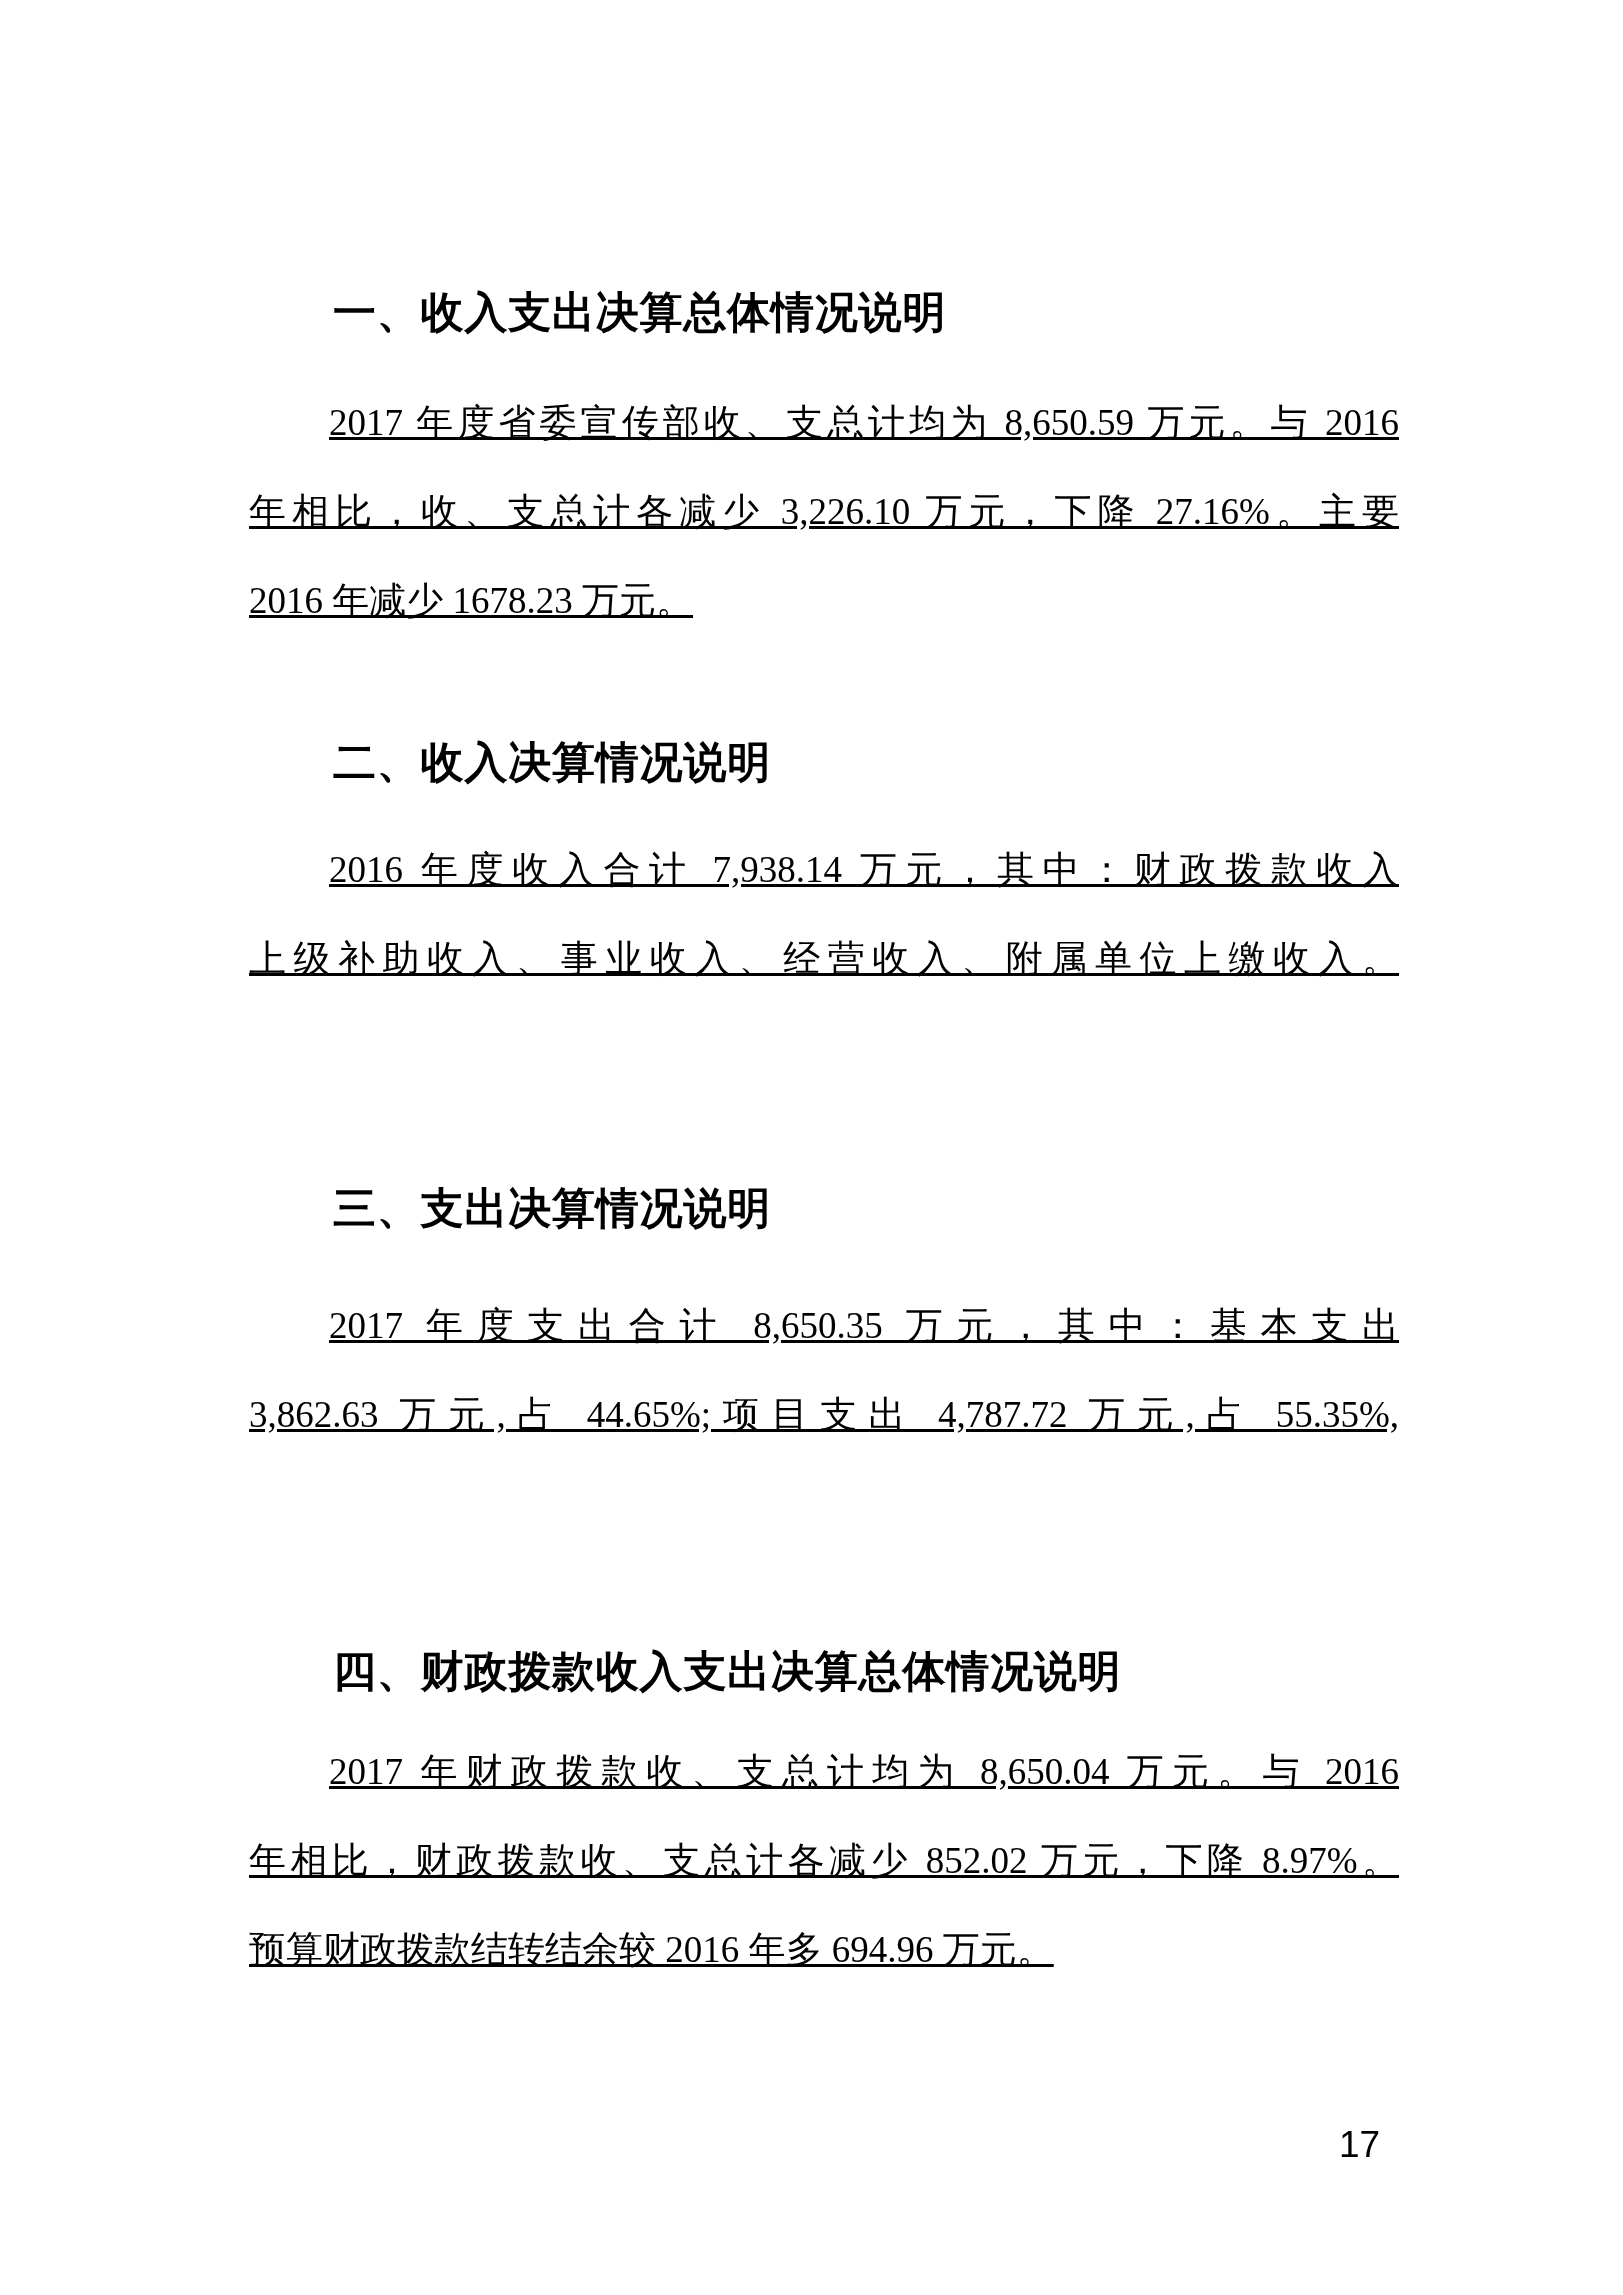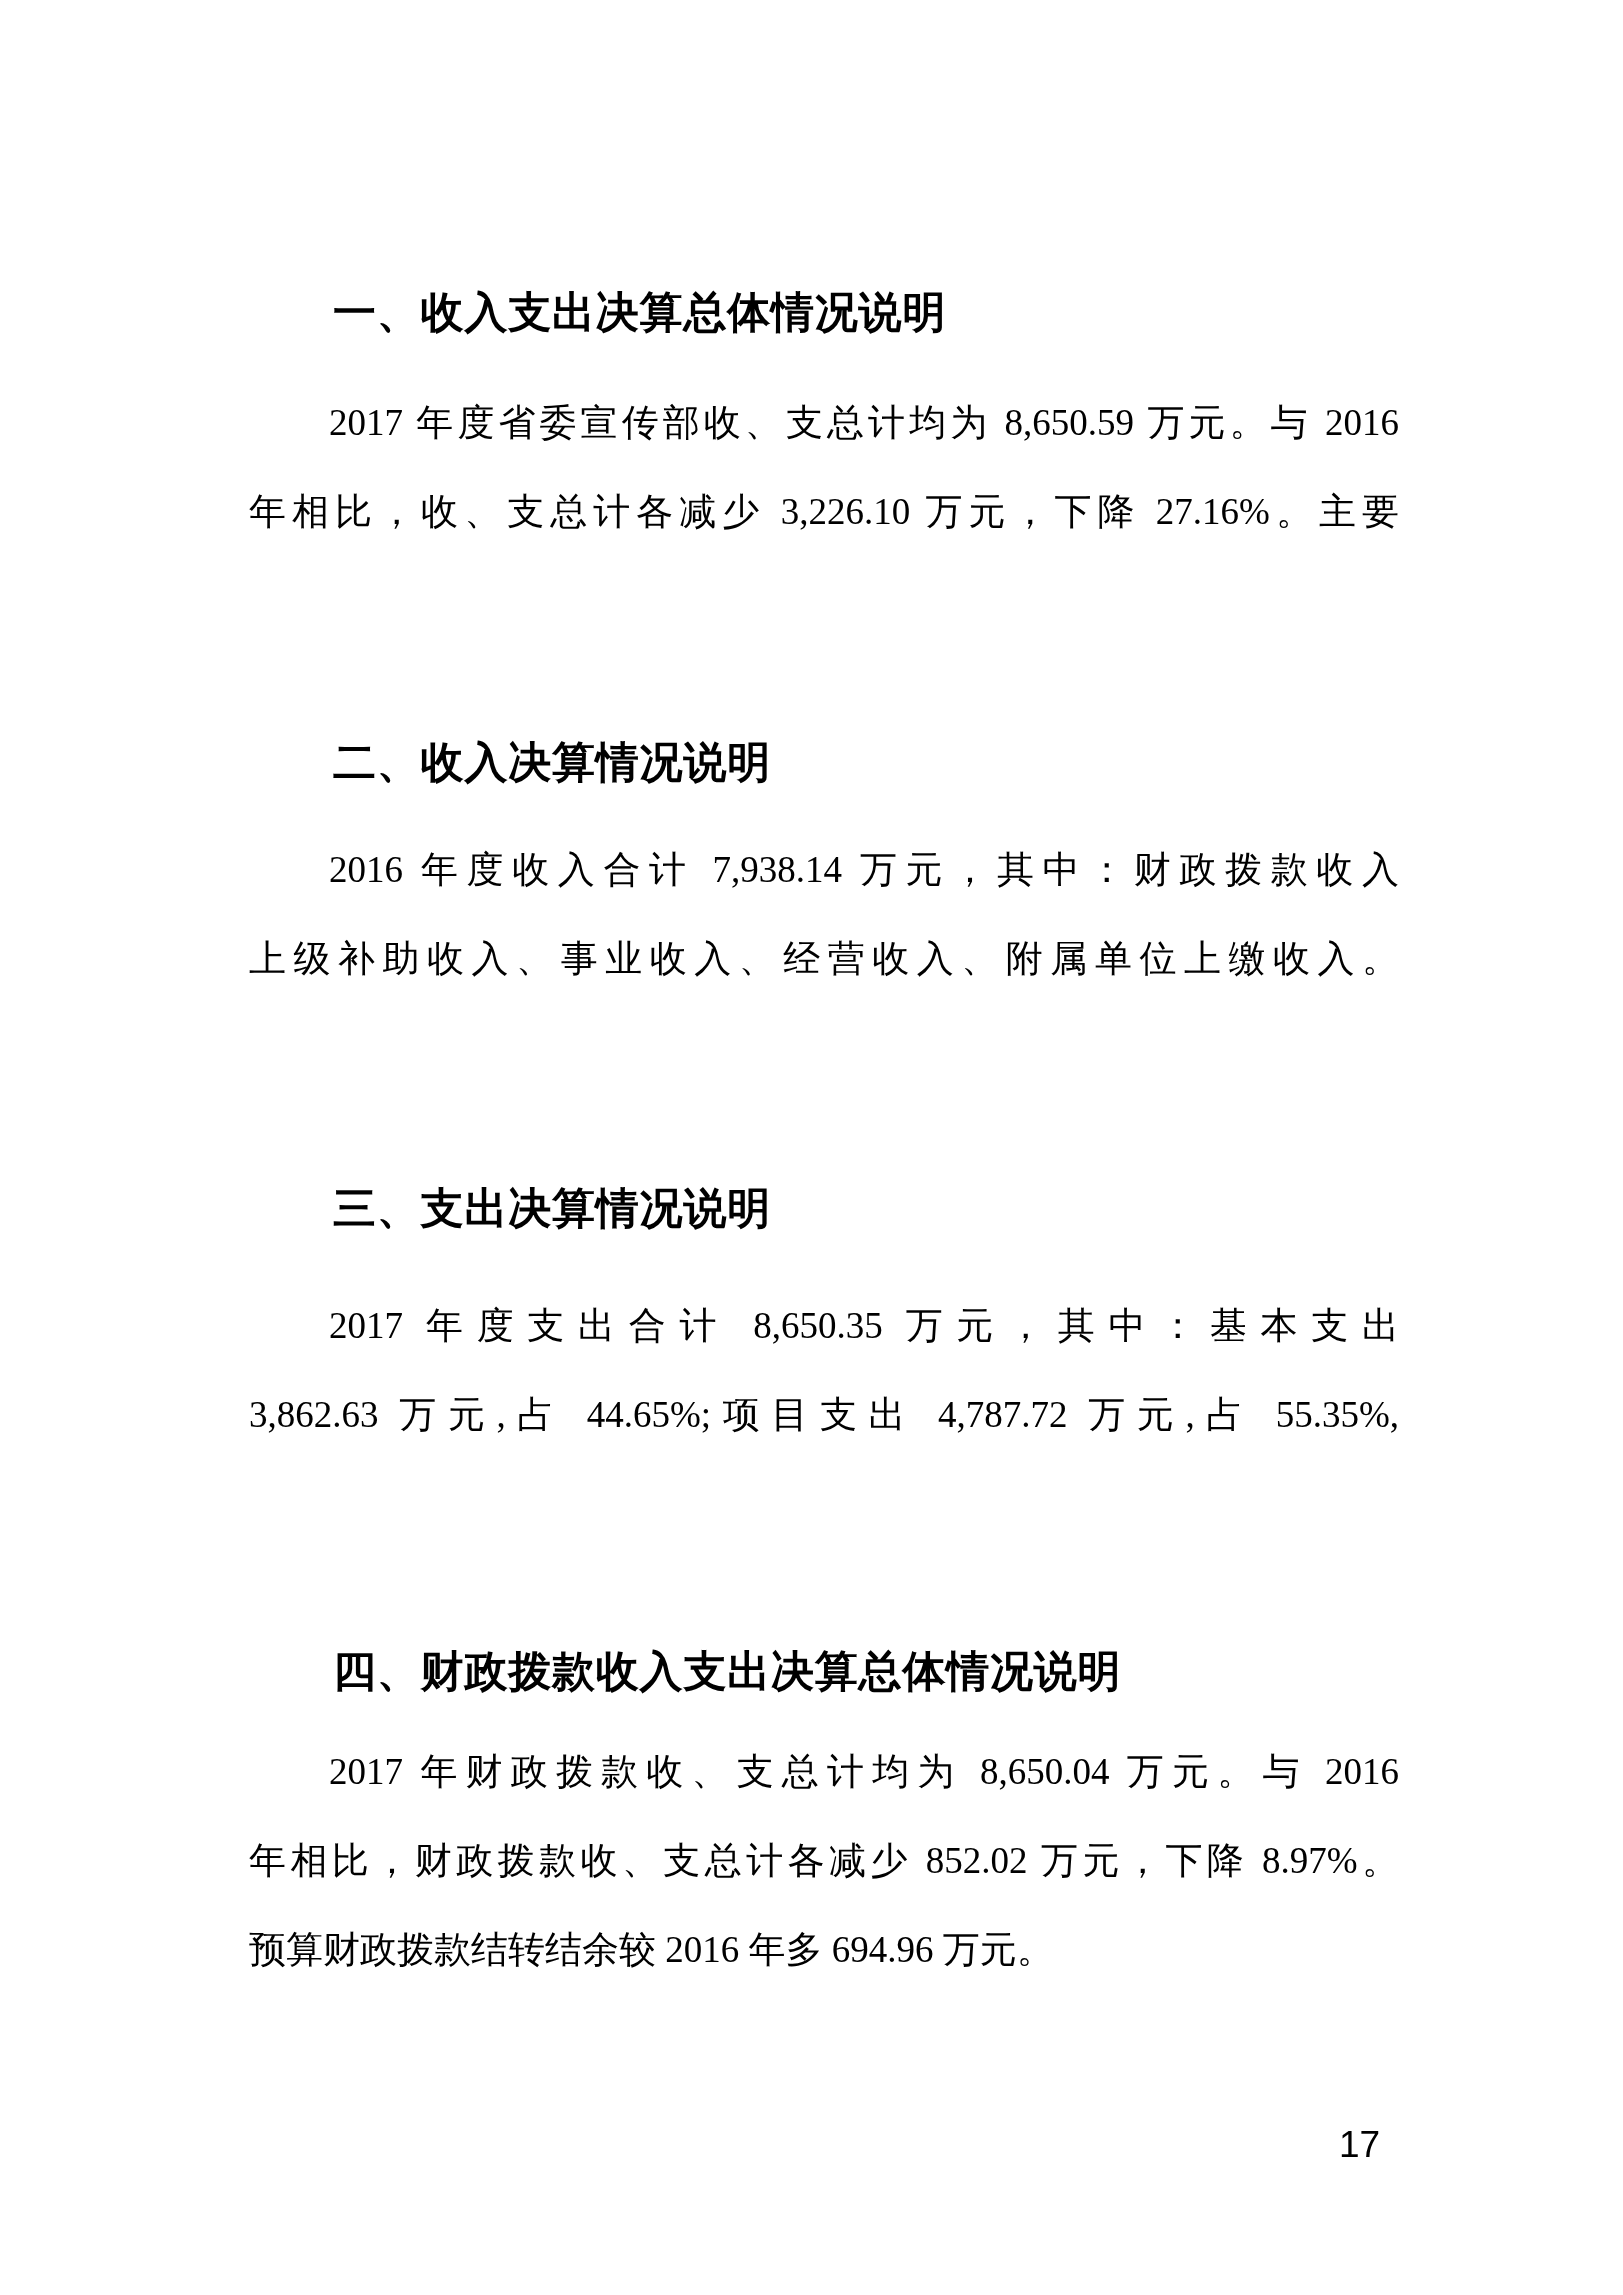--- a/index.html
+++ b/index.html
@@ -38,20 +38,21 @@
     position: absolute;
     left: 0;
     width: 100%;
   }
   .line {
     height: 89px;
     line-height: 89px;
     font-size: 37px;
     text-align: justify;
     text-align-last: justify;
+    text-decoration: underline;
   }
   .line.indent { padding-left: 80px; }
   .line.flush {
     text-align: left;
     text-align-last: left;
   }
   .page-number {
     position: absolute;
     left: 1339px;
     top: 2119px;
@@ -63,20 +64,21 @@
 </head>
 <body>
 
 <div class="page">
   <div class="content">
 
     <h2 class="heading" style="top:268px">一、收入支出决算总体情况说明</h2>
     <div class="para" style="top:378px">
       <div class="line indent">2017 年度省委宣传部收、支总计均为 8,650.59 万元。与 2016</div>
       <div class="line">年相比，收、支总计各减少 3,226.10 万元，下降 27.16%。主要</div>
+      <div class="line flush">2016 年减少 1678.23 万元。</div>
     </div>
 
     <h2 class="heading" style="top:718px">二、收入决算情况说明</h2>
     <div class="para" style="top:825px">
       <div class="line indent">2016 年度收入合计 7,938.14 万元，其中：财政拨款收入</div>
       <div class="line">上级补助收入、事业收入、经营收入、附属单位上缴收入。</div>
     </div>
 
     <h2 class="heading" style="top:1164px">三、支出决算情况说明</h2>
     <div class="para" style="top:1281px">

